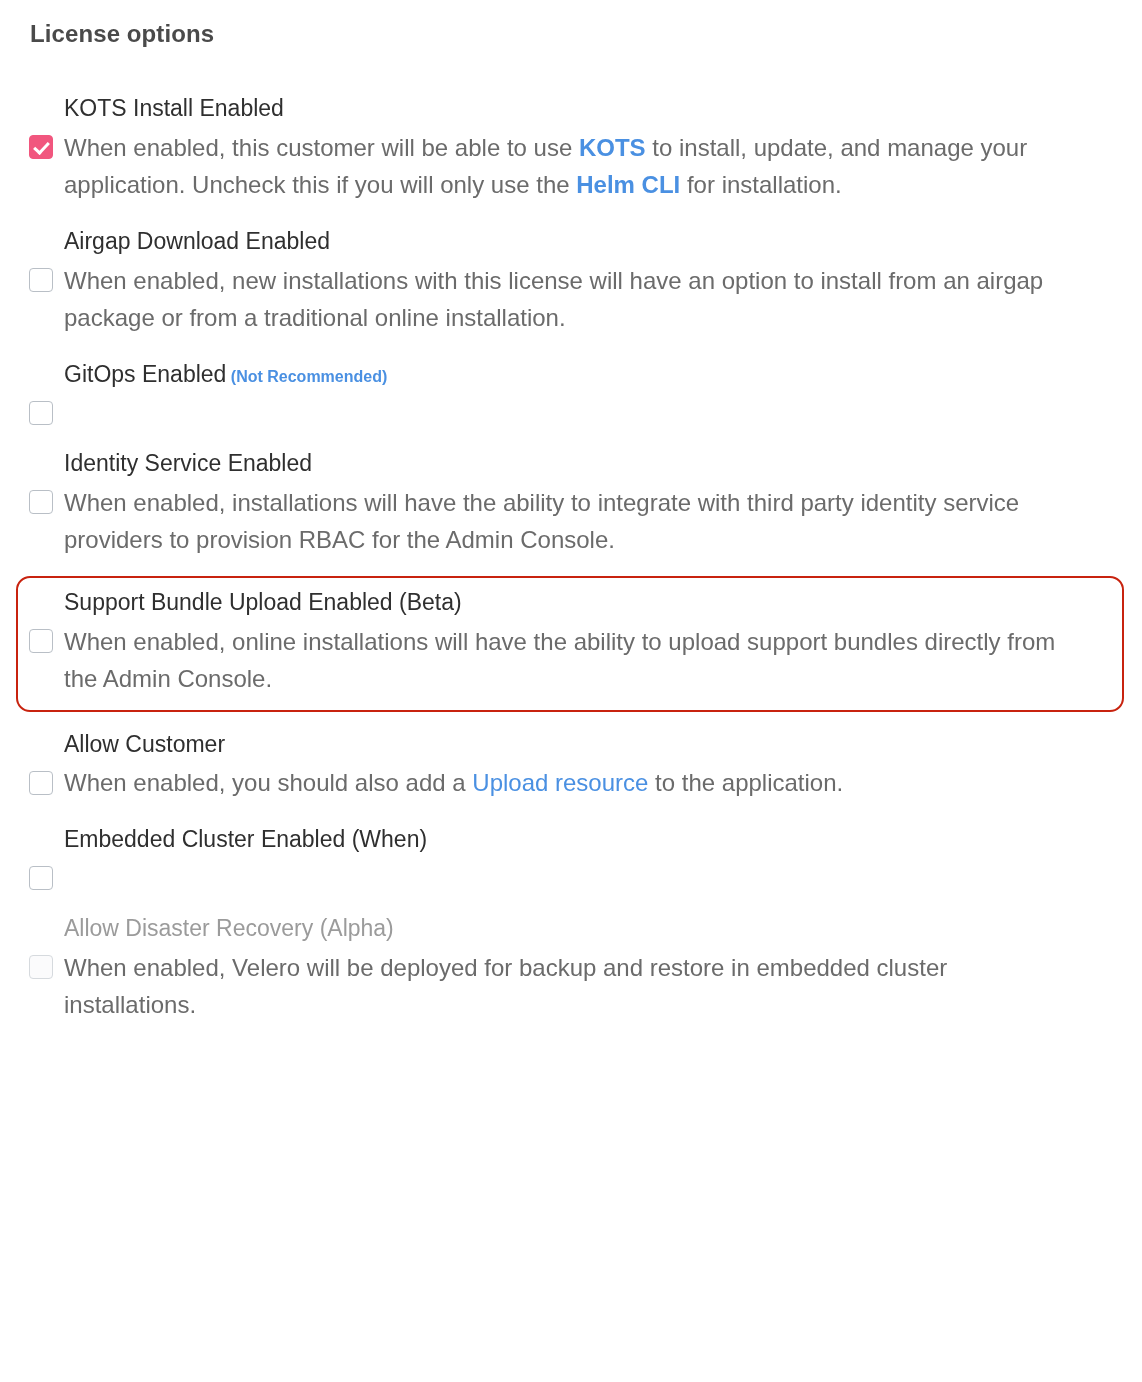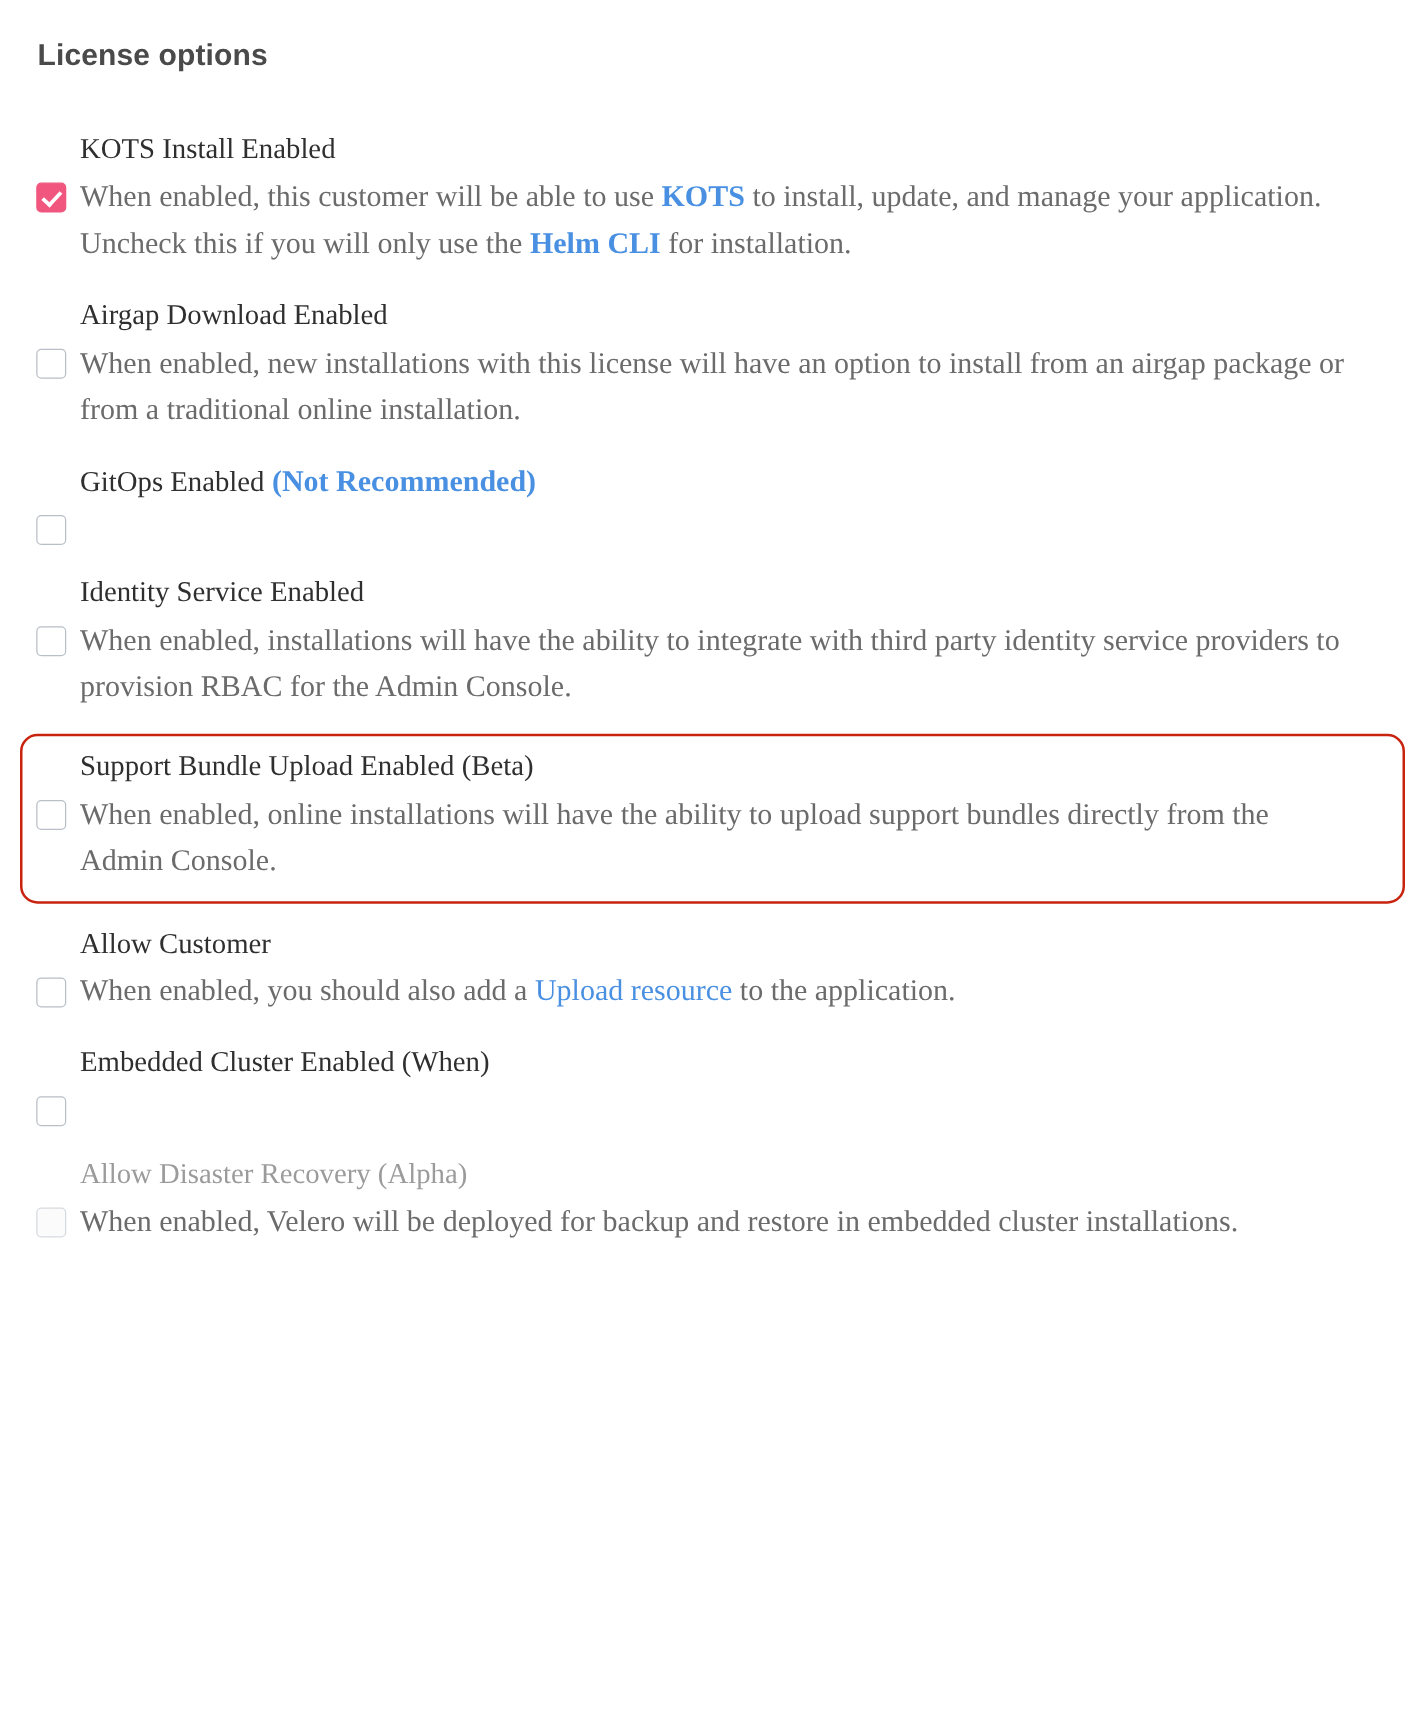--- a/index.html
+++ b/index.html
@@ -12,34 +12,33 @@
     height: 1382px;
     font-family: "Liberation Sans", sans-serif;
     color: #333333;
     -webkit-font-smoothing: antialiased;
   }
   .page {
     position: relative;
     width: 1142px;
     height: 1194px;
     box-sizing: border-box;
-    padding: 31px 0 0 0;
+    padding: 20px 0 0 0;
     overflow: hidden;
   }
   .section-title {
     font-size: 24px;
     font-weight: bold;
     color: #4a4a4a;
     margin: 0 0 34px 30px;
     letter-spacing: 0.1px;
   }
   .options {
     margin: 0;
     padding: 0;
-    font-family: Liberation Serif, serif;
   }
   .option {
     position: relative;
     display: flex;
     align-items: flex-start;
     padding: 10px 40px 10px 0;
     margin-left: 16px;
     margin-right: 18px;
     box-sizing: border-box;
     border: 2px solid transparent;
@@ -97,21 +96,21 @@
     color: #2f2f2f;
     line-height: 1.25;
     margin: 0 0 6px 0;
     font-weight: normal;
   }
   .opt-title.disabled {
     color: #9b9b9b;
   }
   .opt-note {
     color: #4a90e2;
-    font-size: 24px;
+    font-size: 16px;
     font-weight: bold;
   }
   .opt-desc {
     font-size: 24px;
     line-height: 1.55;
     color: #6b6b6b;
     margin: 0;
     max-width: 1020px;
   }
   .opt-desc a {

